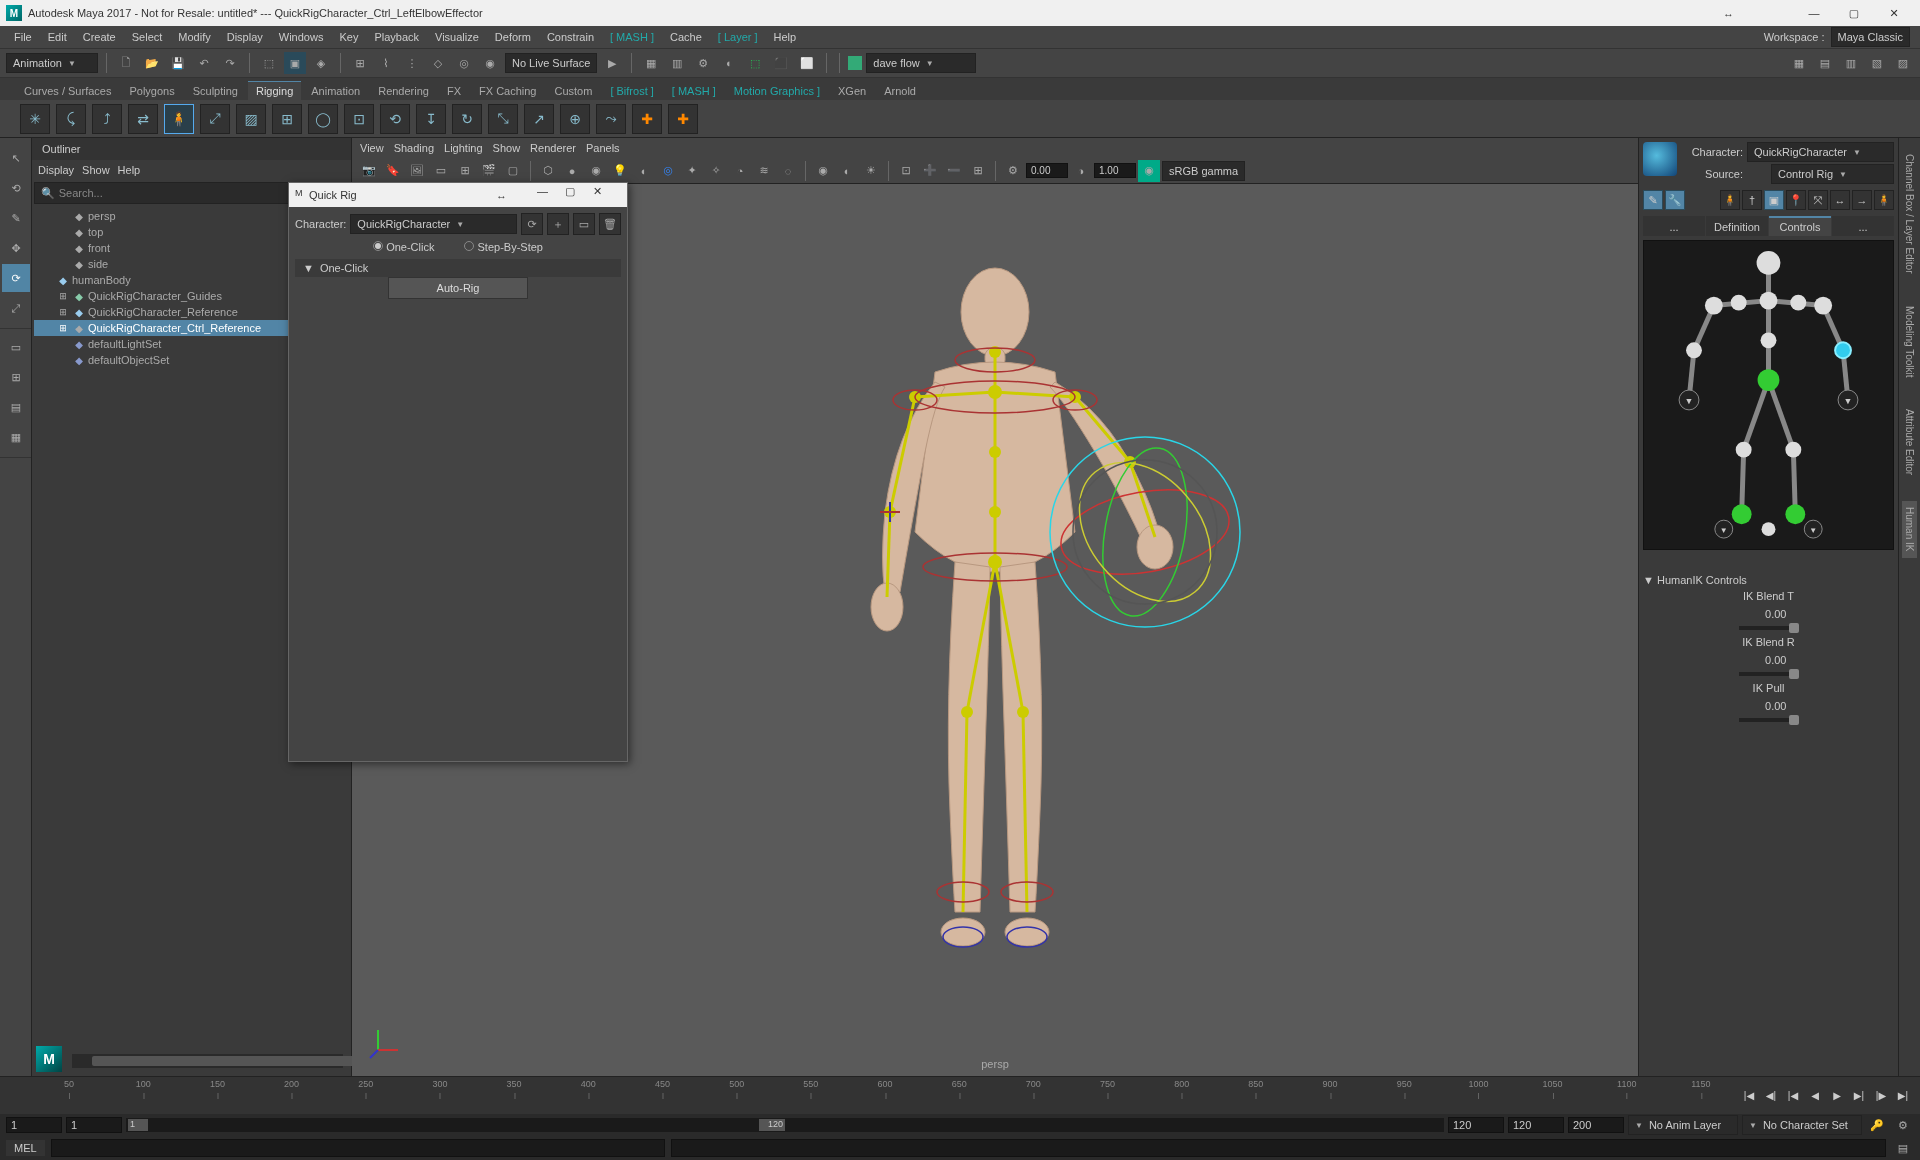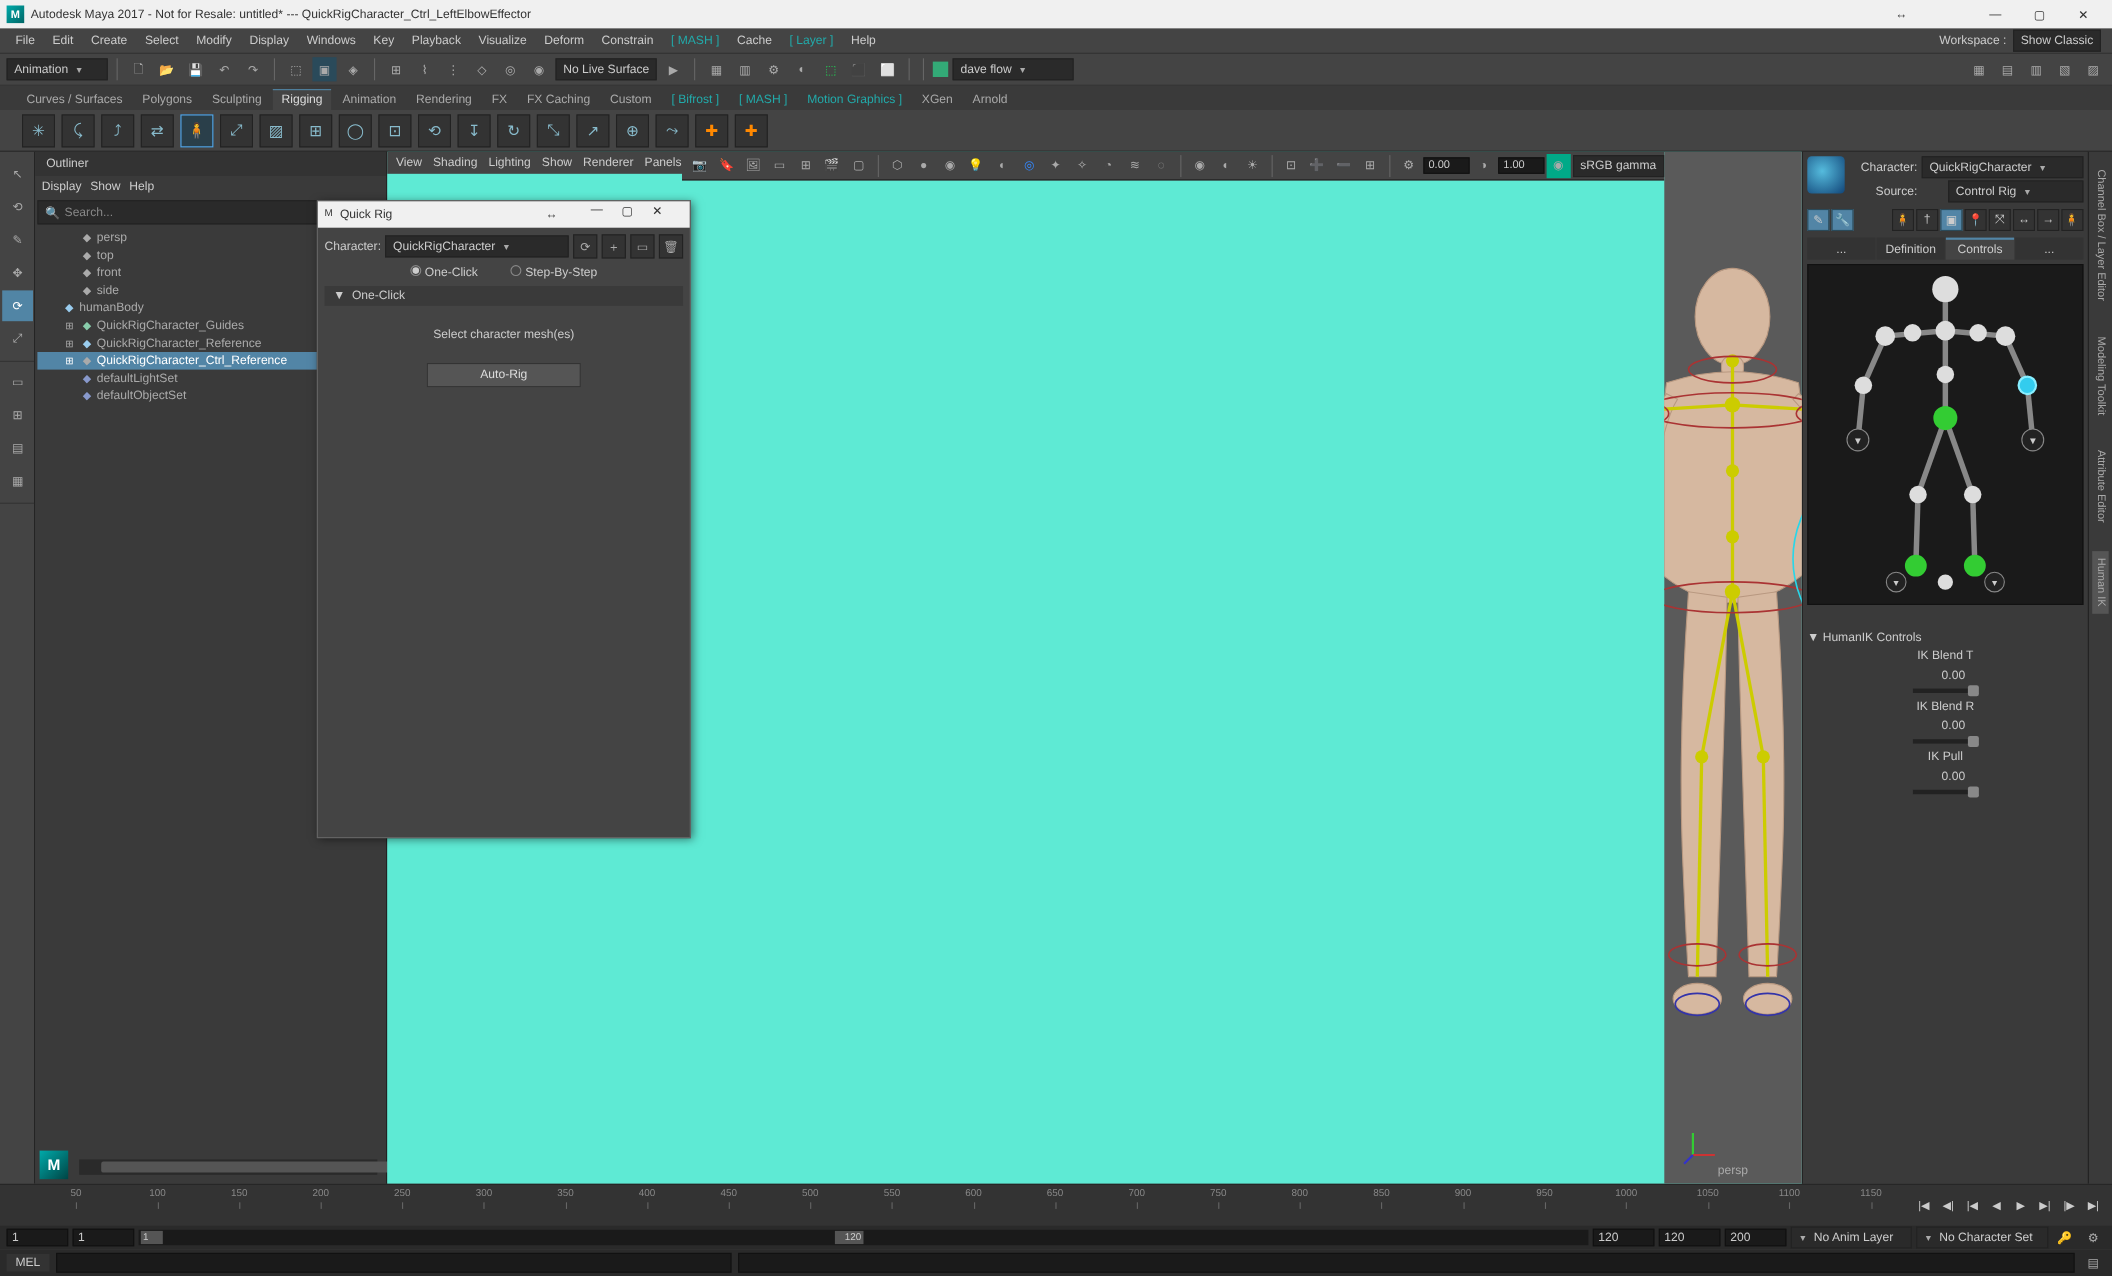--- a/index.html
+++ b/index.html
@@ -31,21 +31,21 @@
 .leftgroup { display:flex; flex-direction:column; gap:2px; border-bottom:1px solid #333; padding-bottom:6px; }
 .outliner { width:320px; background:#3a3a3a; display:flex; flex-direction:column; border-right:1px solid #222; position:relative;}
 .outliner .hdr { height:22px; background:#333; display:flex; align-items:center; padding-left:10px; font-size:11px; }
 .outliner .submenu { height:20px; background:#3a3a3a; display:flex; align-items:center; padding-left:6px; gap:8px; font-size:11px; }
 .outliner .search { height:22px; background:#2a2a2a; margin:2px; border:1px solid #222; display:flex; align-items:center; padding-left:6px; color:#888;}
 .outtree { flex:1; overflow:auto; padding:2px; }
 .orow { display:flex; align-items:center; height:16px; padding-left:6px; gap:2px; color:#aaa; font-size:11px;}
 .orow.sel { background:#5285a6; color:#fff; }
 .orow .exp { width:14px; font-size:9px; text-align:center; }
 .orow .nico { width:14px; height:14px; display:inline-flex; align-items:center; justify-content:center; font-size:10px;}
-.viewport { flex:1; background:#5eead4; display:flex; flex-direction:row; position:relative; }
+.viewport { flex:1; background:#c4b5fd; display:flex; flex-direction:column; position:relative; }
 .viewport .vmenu { height:20px; background:#444; display:flex; align-items:center; padding-left:8px; gap:10px; font-size:11px; }
 .viewport .vtoolbar { height:26px; background:#444; border-bottom:1px solid #222; display:flex; align-items:center; padding-left:6px; gap:2px; }
 .viewport .canvas { flex:1; background:#5a5a5a; position:relative; overflow:hidden; }
 .persp-label { position:absolute; bottom:6px; left:50%; transform:translateX(-50%); color:#aaa; font-size:11px; }
 .axisgizmo { position:absolute; bottom:14px; left:14px; width:40px; height:40px; }
 .rightpanel { width:260px; background:#3a3a3a; border-left:1px solid #222; display:flex; flex-direction:column; padding:4px; gap:2px; }
 .rlabel { display:flex; align-items:center; gap:4px; }
 .rlabel .lab { width:60px; text-align:right; font-size:11px; }
 .rtabs { display:flex; gap:1px; margin-top:4px; }
 .rtab { flex:1; background:#333; padding:3px; text-align:center; font-size:11px; border-top:2px solid transparent;}
@@ -114,21 +114,21 @@
   <div class="mitem">Visualize</div>
   <div class="mitem">Deform</div>
   <div class="mitem">Constrain</div>
   <div class="mitem bracket">[ MASH ]</div>
   <div class="mitem">Cache</div>
   <div class="mitem bracket">[ Layer ]</div>
   <div class="mitem">Help</div>
   <div class="right">
     <span>Workspace :</span>
     <div class="dropdown">
-        <span>Show Classic</span>
+        <span>Maya Classic</span>
       </div>
   </div>
 </div>
 
 <div class="shelfrow">
   <div class="dropdown" style="width:92px">
       <span>Animation</span>
       <span class="arrow">▼</span>
     </div>
   <div class="sep"></div>
@@ -324,21 +324,20 @@
           <div class="iconbtn">🗑</div>
         </div>
         <div class="row" style="justify-content:center;gap:30px;">
           <label><span class="radio on"></span> <span>One-Click</span></label>
           <label><span class="radio"></span> <span>Step-By-Step</span></label>
         </div>
         <div class="sect">
             <span>▼</span>
             <span>One-Click</span>
           </div>
-        <div style="text-align:center;padding:20px 0;color:#ccc;">Select character mesh(es)</div>
         <div class="btn wide">Auto-Rig</div>
       </div>
     </div>
   </div>
 
   <div class="viewport">
     <div class="vmenu">
       <span>View</span>
       <span>Shading</span>
       <span>Lighting</span>

